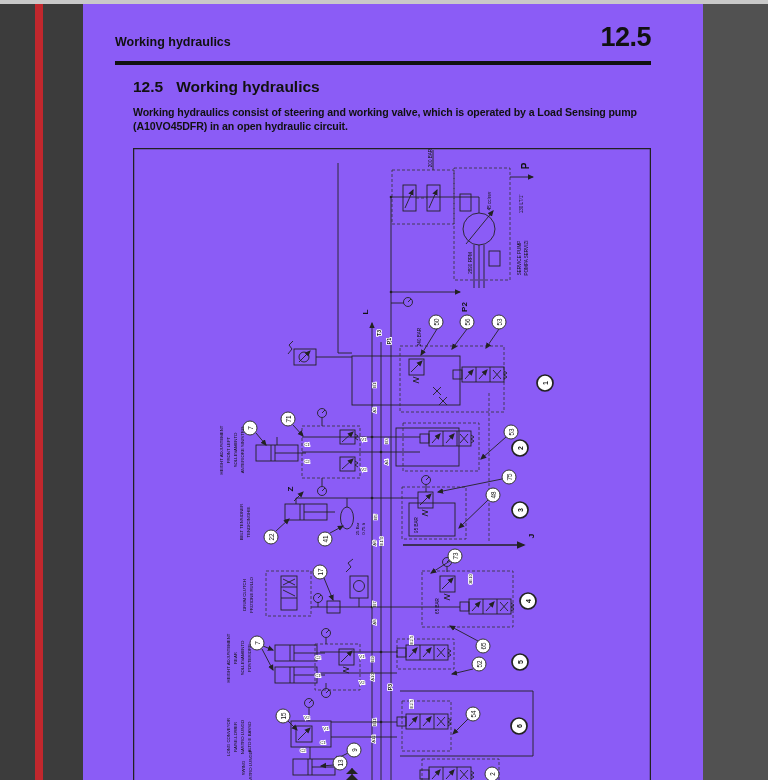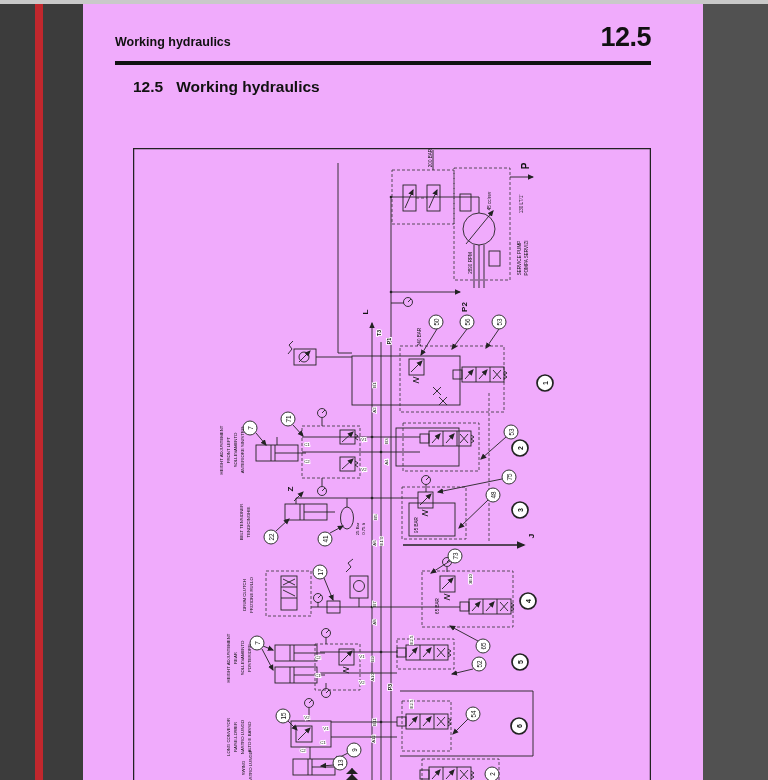--- a/index.html
+++ b/index.html
@@ -4,21 +4,21 @@
 <style>
   html,body{margin:0;padding:0;}
   body{
     width:768px;height:780px;position:relative;overflow:hidden;
     background:#515151;font-family:"Liberation Sans",sans-serif;
   }
   .left-dark{position:absolute;left:0;top:0;width:83px;height:780px;background:#3c3c3c;}
   .red-stripe{position:absolute;left:35px;top:0;width:8px;height:780px;background:#c1272d;}
   .top-strip{position:absolute;left:0;top:0;width:768px;height:4px;background:#c9c9c9;z-index:9;}
   .page{
-    position:absolute;left:83px;top:4px;width:620px;height:776px;background:#f0abfc;color:#111;
+    position:absolute;left:83px;top:4px;width:620px;height:776px;background:#8b5cf6;color:#111;
   }
   .running-title{position:absolute;left:32px;top:31px;font-size:12.5px;font-weight:bold;color:#111;}
   .chapter-big{position:absolute;right:52px;top:18px;font-size:27px;font-weight:bold;color:#111;letter-spacing:-0.5px;}
   .rule{position:absolute;left:32px;top:57px;width:536px;height:4px;background:#111;}
   .heading{position:absolute;left:50px;top:74px;display:flex;gap:13px;font-size:15.5px;font-weight:bold;color:#111;}
   .para{position:absolute;left:50px;top:101px;width:522px;font-size:10.6px;font-weight:bold;line-height:1.34;color:#111;letter-spacing:-0.1px;}
   .figure{position:absolute;left:50px;top:144px;width:518px;height:632px;}
   svg{display:block;}
   .ln{fill:none;stroke:#222;stroke-width:0.9;}
   .lnt{fill:none;stroke:#222;stroke-width:1.3;}
@@ -45,20 +45,21 @@
 <div class="top-strip"></div>
 
 <div class="page">
   <div class="running-title">Working hydraulics</div>
   <div class="chapter-big">12.5</div>
   <div class="rule"></div>
   <div class="heading">
     <span>12.5</span>
     <span>Working hydraulics</span>
   </div>
+  <div class="para">Working hydraulics consist of steering and working valve, which is operated by a Load Sensing pump (A10VO45DFR) in an open hydraulic circuit.</div>
 
   <div class="figure">
   <svg width="518" height="632" viewBox="133 148 518 632">
     <defs>
       <marker id="ah" viewBox="0 0 8 8" markerWidth="7" markerHeight="7" refX="6.5" refY="4" orient="auto">
         <path d="M0,0.5L8,4L0,7.5z" fill="#222"></path>
       </marker>
       <g id="spool">
         <rect x="0" y="0" width="42" height="15" class="ln"></rect>
         <line x1="14" y1="0" x2="14" y2="15" class="ln"></line>

